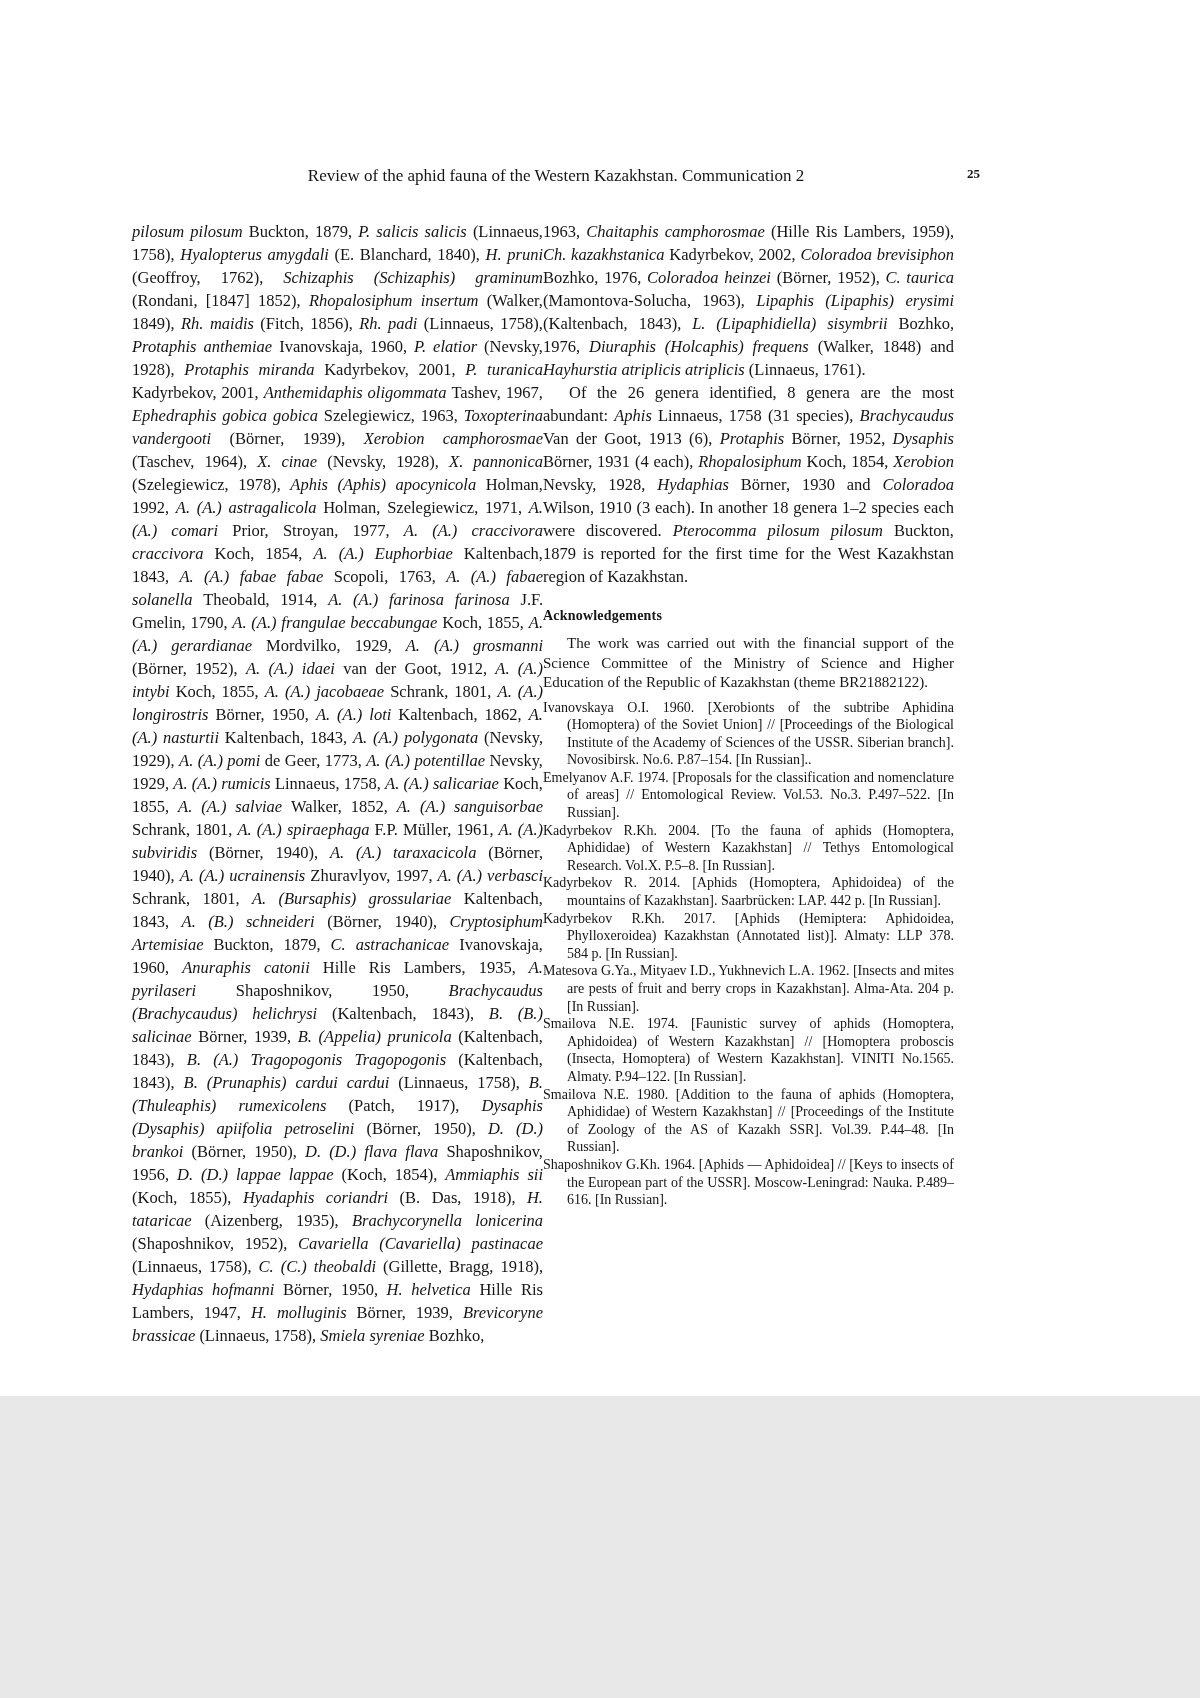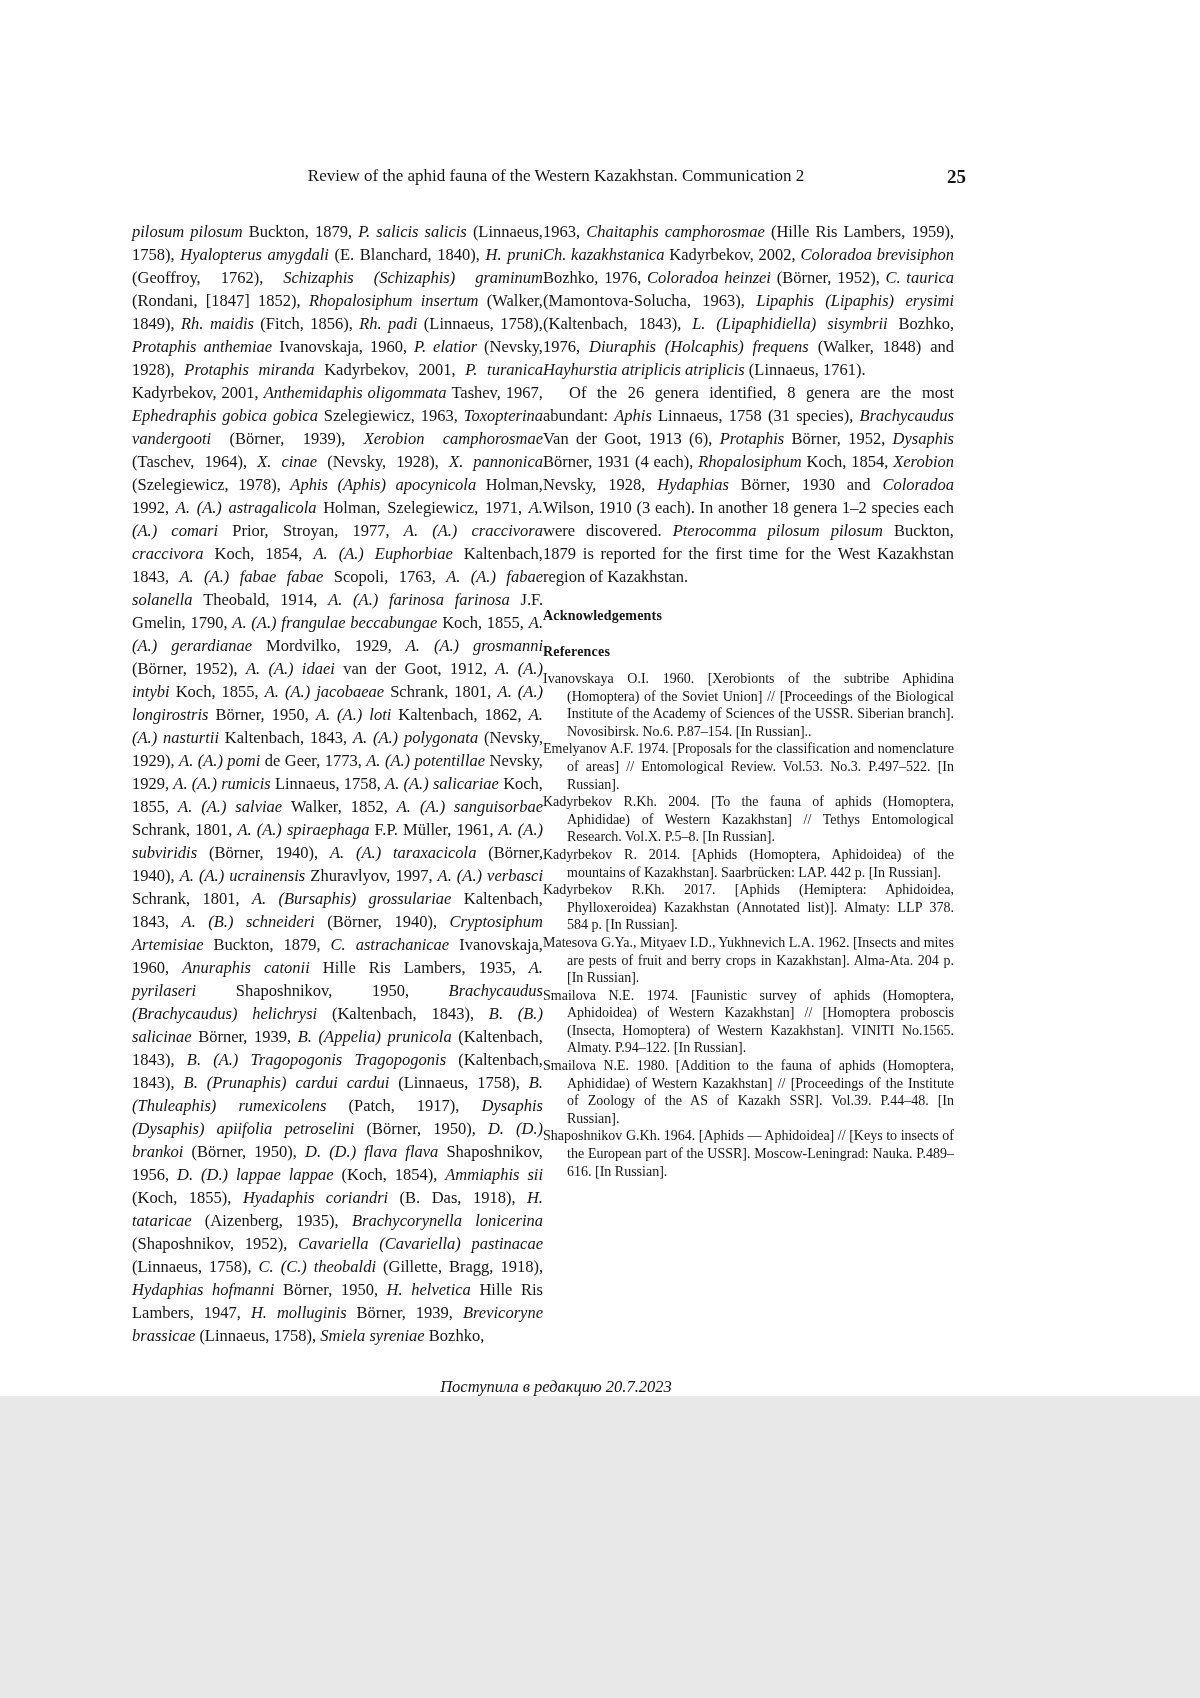--- a/index.html
+++ b/index.html
@@ -8,21 +8,21 @@
     width: 1200px; height: 1396px;
     background: #ffffff;
     position: relative;
     overflow: hidden;
     color: #151515;
     font-family: "Liberation Serif", serif;
     margin: 0 auto;
   }
   .content { position: absolute; left: 132px; top: 166px; width: 848px; }
   .running-head { position: relative; text-align: center; font-size: 17px; margin-bottom: 34px; }
-  .page-number { position: absolute; right: 14px; top: 0; font-weight: 700; font-size: 19px; text-align: right; }
+  .page-number { position: absolute; right: 0; top: 0; font-weight: 700; font-size: 13px; text-align: right; }
   .columns { display: flex; align-items: flex-start; }
   .col { width: 411px; }
   p { margin: 0; }
   .body-text { font-size: 16.5px; line-height: 23px; text-align: justify; }
   .body-text i, .footer { font-style: italic; }
   .indent { text-indent: 26px; }
   h2 { font-size: 14px; font-weight: 700; margin: 20px 0 10px 0; letter-spacing: 0.2px; }
   .ack { font-size: 15px; line-height: 19.5px; text-align: justify; text-indent: 24px; }
   .ref-list { margin-top: 6px; }
   .ref { font-size: 14px; line-height: 17.6px; text-align: justify; padding-left: 24px; text-indent: -24px; }
@@ -43,33 +43,32 @@
 
       <div class="col">
         <p class="body-text"><i>pilosum pilosum </i><span>Buckton, 1879, </span><i>P. salicis salicis </i><span>(Linnaeus, 1758), </span><i>Hyalopterus amygdali </i><span>(E. Blanchard, 1840), </span><i>H. pruni </i><span>(Geoffroy, 1762), </span><i>Schizaphis (Schizaphis) graminum </i><span>(Rondani, [1847] 1852), </span><i>Rhopalosiphum insertum </i><span>(Walker, 1849), </span><i>Rh. maidis </i><span>(Fitch, 1856), </span><i>Rh. padi </i><span>(Linnaeus, 1758), </span><i>Protaphis anthemiae </i><span>Ivanovskaja, 1960, </span><i>P. elatior </i><span>(Nevsky, 1928), </span><i>Protaphis miranda </i><span>Kadyrbekov, 2001, </span><i>P. turanica </i><span>Kadyrbekov, 2001, </span><i>Anthemidaphis oligommata </i><span>Tashev, 1967, </span><i>Ephedraphis gobica gobica </i><span>Szelegiewicz, 1963, </span><i>Toxopterina vandergooti </i><span>(Börner, 1939), </span><i>Xerobion camphorosmae </i><span>(Taschev, 1964), </span><i>X. cinae </i><span>(Nevsky, 1928), </span><i>X. pannonica </i><span>(Szelegiewicz, 1978), </span><i>Aphis (Aphis) apocynicola </i><span>Holman, 1992, </span><i>A. (A.) astragalicola </i><span>Holman, Szelegiewicz, 1971, </span><i>A. (A.) comari </i><span>Prior, Stroyan, 1977, </span><i>A. (A.) craccivora craccivora </i><span>Koch, 1854, </span><i>A. (A.) Euphorbiae </i><span>Kaltenbach, 1843, </span><i>A. (A.) fabae fabae </i><span>Scopoli, 1763, </span><i>A. (A.) fabae solanella </i><span>Theobald, 1914, </span><i>A. (A.) farinosa farinosa </i><span>J.F. Gmelin, 1790, </span><i>A. (A.) frangulae beccabungae </i><span>Koch, 1855, </span><i>A. (A.) gerardianae </i><span>Mordvilko, 1929, </span><i>A. (A.) grosmanni </i><span>(Börner, 1952), </span><i>A. (A.) idaei </i><span>van der Goot, 1912, </span><i>A. (A.) intybi </i><span>Koch, 1855, </span><i>A. (A.) jacobaeae </i><span>Schrank, 1801, </span><i>A. (A.) longirostris </i><span>Börner, 1950, </span><i>A. (A.) loti </i><span>Kaltenbach, 1862, </span><i>A. (A.) nasturtii </i><span>Kaltenbach, 1843, </span><i>A. (A.) polygonata </i><span>(Nevsky, 1929), </span><i>A. (A.) pomi </i><span>de Geer, 1773, </span><i>A. (A.) potentillae </i><span>Nevsky, 1929, </span><i>A. (A.) rumicis </i><span>Linnaeus, 1758, </span><i>A. (A.) salicariae </i><span>Koch, 1855, </span><i>A. (A.) salviae </i><span>Walker, 1852, </span><i>A. (A.) sanguisorbae </i><span>Schrank, 1801, </span><i>A. (A.) spiraephaga </i><span>F.P. Müller, 1961, </span><i>A. (A.) subviridis </i><span>(Börner, 1940), </span><i>A. (A.) taraxacicola </i><span>(Börner, 1940), </span><i>A. (A.) ucrainensis </i><span>Zhuravlyov, 1997, </span><i>A. (A.) verbasci </i><span>Schrank, 1801, </span><i>A. (Bursaphis) grossulariae </i><span>Kaltenbach, 1843, </span><i>A. (B.) schneideri </i><span>(Börner, 1940), </span><i>Cryptosiphum Artemisiae </i><span>Buckton, 1879, </span><i>C. astrachanicae </i><span>Ivanovskaja, 1960, </span><i>Anuraphis catonii </i><span>Hille Ris Lambers, 1935, </span><i>A. pyrilaseri </i><span>Shaposhnikov, 1950, </span><i>Brachycaudus (Brachycaudus) helichrysi </i><span>(Kaltenbach, 1843), </span><i>B. (B.) salicinae </i><span>Börner, 1939, </span><i>B. (Appelia) prunicola </i><span>(Kaltenbach, 1843), </span><i>B. (A.) Tragopogonis Tragopogonis </i><span>(Kaltenbach, 1843), </span><i>B. (Prunaphis) cardui cardui </i><span>(Linnaeus, 1758), </span><i>B. (Thuleaphis) rumexicolens </i><span>(Patch, 1917), </span><i>Dysaphis (Dysaphis) apiifolia petroselini </i><span>(Börner, 1950), </span><i>D. (D.) brankoi </i><span>(Börner, 1950), </span><i>D. (D.) flava flava </i><span>Shaposhnikov, 1956, </span><i>D. (D.) lappae lappae </i><span>(Koch, 1854), </span><i>Ammiaphis sii </i><span>(Koch, 1855), </span><i>Hyadaphis coriandri </i><span>(B. Das, 1918), </span><i>H. tataricae </i><span>(Aizenberg, 1935), </span><i>Brachycorynella lonicerina </i><span>(Shaposhnikov, 1952), </span><i>Cavariella (Cavariella) pastinacae </i><span>(Linnaeus, 1758), </span><i>C. (C.) theobaldi </i><span>(Gillette, Bragg, 1918), </span><i>Hydaphias hofmanni </i><span>Börner, 1950, </span><i>H. helvetica </i><span>Hille Ris Lambers, 1947, </span><i>H. molluginis </i><span>Börner, 1939, </span><i>Brevicoryne brassicae </i><span>(Linnaeus, 1758), </span><i>Smiela syreniae </i><span>Bozhko,</span></p>
       </div>
 
       <div class="col">
         <p class="body-text"><span>1963, </span><i>Chaitaphis camphorosmae </i><span>(Hille Ris Lambers, 1959), </span><i>Ch. kazakhstanica </i><span>Kadyrbekov, 2002, </span><i>Coloradoa brevisiphon </i><span>Bozhko, 1976, </span><i>Coloradoa heinzei </i><span>(Börner, 1952), </span><i>C. taurica </i><span>(Mamontova-Solucha, 1963), </span><i>Lipaphis (Lipaphis) erysimi </i><span>(Kaltenbach, 1843), </span><i>L. (Lipaphidiella) sisymbrii </i><span>Bozhko, 1976, </span><i>Diuraphis (Holcaphis) frequens </i><span>(Walker, 1848) and </span><i>Hayhurstia atriplicis atriplicis </i><span>(Linnaeus, 1761).</span></p>
         <p class="body-text indent"><span>Of the 26 genera identified, 8 genera are the most abundant: </span><i>Aphis </i><span>Linnaeus, 1758 (31 species), </span><i>Brachycaudus </i><span>Van der Goot, 1913 (6), </span><i>Protaphis </i><span>Börner, 1952, </span><i>Dysaphis </i><span>Börner, 1931 (4 each), </span><i>Rhopalosiphum </i><span>Koch, 1854, </span><i>Xerobion </i><span>Nevsky, 1928, </span><i>Hydaphias </i><span>Börner, 1930 and </span><i>Coloradoa </i><span>Wilson, 1910 (3 each). In another 18 genera 1–2 species each were discovered. </span><i>Pterocomma pilosum pilosum </i><span>Buckton, 1879 is reported for the first time for the West Kazakhstan region of Kazakhstan.</span></p>
 
         <h2>Acknowledgements</h2>
+        <p class="ack">The work was carried out with the financial support of the Science Committee of the Ministry of Science and Higher Education of the Republic of Kazakhstan (theme BR21882122).</p>
 
-        <h2>References</h2>
         <div class="ref-list">
           <p class="ref">Ivanovskaya O.I. 1960. [Xerobionts of the subtribe Aphidina (Homoptera) of the Soviet Union] // [Proceedings of the Biological Institute of the Academy of Sciences of the USSR. Siberian branch]. Novosibirsk. No.6. P.87–154. [In Russian]..</p>
           <p class="ref">Emelyanov A.F. 1974. [Proposals for the classification and nomenclature of areas] // Entomological Review. Vol.53. No.3. P.497–522. [In Russian].</p>
           <p class="ref">Kadyrbekov R.Kh. 2004. [To the fauna of aphids (Homoptera, Aphididae) of Western Kazakhstan] // Tethys Entomological Research. Vol.X. P.5–8. [In Russian].</p>
           <p class="ref">Kadyrbekov R. 2014. [Aphids (Homoptera, Aphidoidea) of the mountains of Kazakhstan]. Saarbrücken: LAP. 442 p. [In Russian].</p>
           <p class="ref">Kadyrbekov R.Kh. 2017. [Aphids (Hemiptera: Aphidoidea, Phylloxeroidea) Kazakhstan (Annotated list)]. Almaty: LLP 378. 584 p. [In Russian].</p>
           <p class="ref">Matesova G.Ya., Mityaev I.D., Yukhnevich L.A. 1962. [Insects and mites are pests of fruit and berry crops in Kazakhstan]. Alma-Ata. 204 p. [In Russian].</p>
           <p class="ref">Smailova N.E. 1974. [Faunistic survey of aphids (Homoptera, Aphidoidea) of Western Kazakhstan] // [Homoptera proboscis (Insecta, Homoptera) of Western Kazakhstan]. VINITI No.1565. Almaty. P.94–122. [In Russian].</p>
           <p class="ref">Smailova N.E. 1980. [Addition to the fauna of aphids (Homoptera, Aphididae) of Western Kazakhstan] // [Proceedings of the Institute of Zoology of the AS of Kazakh SSR]. Vol.39. P.44–48. [In Russian].</p>
           <p class="ref">Shaposhnikov G.Kh. 1964. [Aphids — Aphidoidea] // [Keys to insects of the European part of the USSR]. Moscow-Leningrad: Nauka. P.489–616. [In Russian].</p>
         </div>
       </div>
 
     </div>
 
-    <div class="footer">Поступила в редакцию 20.7.2023</div>
 
   </div>
 </div>
 
 </body></html>

